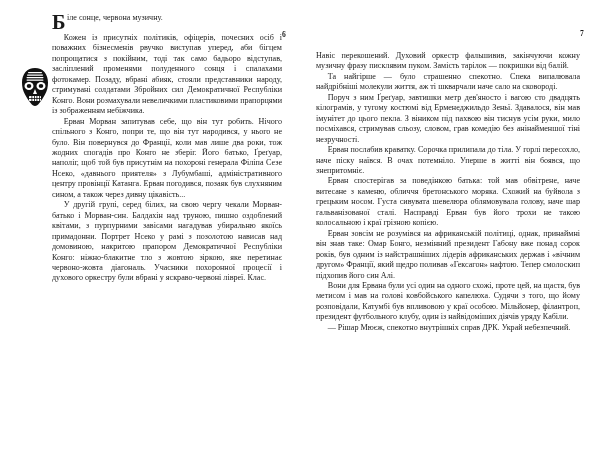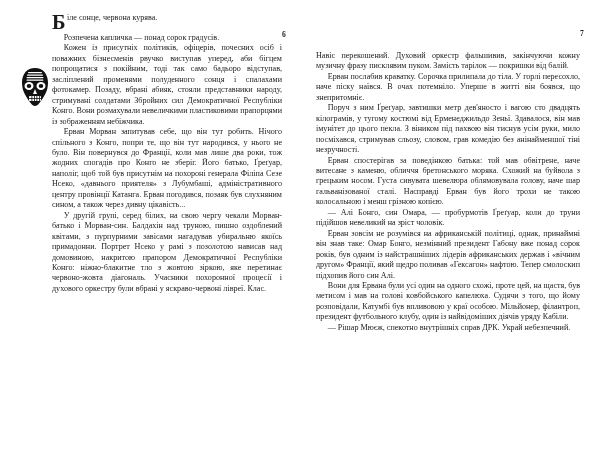--- a/index.html
+++ b/index.html
@@ -125,37 +125,36 @@
           <rect x="27" y="58" width="1.6" height="10"></rect>
           <rect x="32" y="58" width="1.6" height="10"></rect>
           <rect x="37" y="58" width="1.6" height="10"></rect>
           <rect x="42" y="58" width="1.6" height="10"></rect>
           <rect x="22" y="62" width="24" height="1.6"></rect>
         </g>
       </svg>
     </div>
 
     <div class="body-text">
-      <p class="dropcap-para"><span class="dropcap">Б</span><span>іле сонце, червона курява.</span></p>
-      <p>Розпечена капличка — понад сорок градусів.</p>
+      <p class="dropcap-para"><span class="dropcap">Б</span><span>іле сонце, червона музичну.</span></p>
       <p>Кожен із присутніх політиків, офіцерів, почесних осіб і поважних бізнесменів рвучко виступав уперед, аби бігцем попрощатися з покійним, тоді так само бадьоро відступав, засліплений променями полуденного сонця і спалахами фотокамер. Позаду, вбрані абияк, стояли представники народу, стримувані солдатами Збройних сил Демократичної Республіки Конго. Вони розмахували невеличкими пластиковими прапорцями із зображенням небіжчика.</p>
       <p>Ерван Морван запитував себе, що він тут робить. Нічого спільного з Конго, попри те, що він тут народився, у нього не було. Він повернувся до Франції, коли мав лише два роки, тож жодних спогадів про Конго не зберіг. Його батько, Ґреґуар, наполіг, щоб той був присутнім на похороні генерала Філіпа Сезе Нсеко, «давнього приятеля» з Лубумбаші, адміністративного центру провінції Катанга. Ерван погодився, позаяк був слухняним сином, а також через дивну цікавість...</p>
       <p>У другій групі, серед білих, на свою чергу чекали Морван-батько і Морван-син. Балдахін над труною, пишно оздоблений квітами, з пурпурними завісами нагадував убиральню якоїсь примадонни. Портрет Нсеко у рамі з позолотою нависав над домовиною, накритою прапором Демократичної Республіки Конго: ніжно-блакитне тло з жовтою зіркою, яке перетинає червоно-жовта діагональ. Учасники похоронної процесії і духового оркестру були вбрані у яскраво-червоні лівреї. Клас.</p>
     </div>
 
     <div class="folio">6</div>
   </div>
 
   <div class="page page-right">
     <div class="body-text">
       <p class="noindent">Навіс перекошений. Духовий оркестр фальшивив, закінчуючи кожну музичну фразу писклявим пуком. Замість тарілок — покришки від балій.</p>
+      <p>Та найгірше — було страшенно спекотно. Спека випалювала найдрібніші молекули життя, аж ті шкварчали наче сало на сковороді.</p>
+      <p>Поруч з ним Ґреґуар, завтишки метр дев'яносто і вагою сто двадцять кілограмів, у тугому костюмі від Ерменеджильдо Зеньї. Здавалося, він мав імунітет до цього пекла. З віником під пахвою він тиснув усім руки, мило посміхався, стримував сльозу, словом, грав комедію без анінайменшої тіні незручності.</p>
       <p>Ерван послабив краватку. Сорочка прилипала до тіла. У горлі пересохло, наче піску наївся. В очах потемніло. Уперше в житті він боявся, що знепритомніє.</p>
-      <p>Поруч з ним Ґреґуар, завтишки метр дев'яносто і вагою сто двадцять кілограмів, у тугому костюмі від Ерменеджильдо Зеньї. Здавалося, він мав імунітет до цього пекла. З віником під пахвою він тиснув усім руки, мило посміхався, стримував сльозу, словом, грав комедію без анінайменшої тіні незручності.</p>
-      <p>Ерван спостерігав за поведінкою батька: той мав обвітрене, наче витесане з каменю, обличчя бретонського моряка. Схожий на буйвола з грецьким носом. Густа сивувата шевелюра облямовувала голову, наче шар гальванізованої сталі. Насправді Ерван був його трохи не такою колосальною і менш грізною копією.</p>
-      <p>— Алі Бонго, син Омара, — пробурмотів Ґреґуар, коли до труни підійшов невеликий на зріст чоловік.</p>
+      <p>Ерван спостерігав за поведінкою батька: той мав обвітрене, наче витесане з каменю, обличчя бретонського моряка. Схожий на буйвола з грецьким носом. Густа сивувата шевелюра облямовувала голову, наче шар гальванізованої сталі. Насправді Ерван був його трохи не такою колосальною і краї грізною копією.</p>
       <p>Ерван зовсім не розумівся на африканській політиці, однак, принаймні він знав таке: Омар Бонго, незмінний президент Габону вже понад сорок років, був одним із найстрашніших лідерів африканських держав і «вічним другом» Франції, який щедро поливав «Гексагон» нафтою. Тепер смолоскип підхопив його син Алі.</p>
       <p>Вони для Ервана були усі один на одного схожі, проте цей, на щастя, був метисом і мав на голові ковбойського капелюха. Судячи з того, що йому розповідали, Катумбі був впливовою у краї особою. Мільйонер, філантроп, президент футбольного клубу, один із найвідоміших діячів уряду Кабіли.</p>
       <p>— Рішар Мюєж, спекотно внутрішніх справ ДРК. Украй небезпечний.</p>
     </div>
     <div class="folio">7</div>
   </div>
 
 </div>
 
 </body></html>

